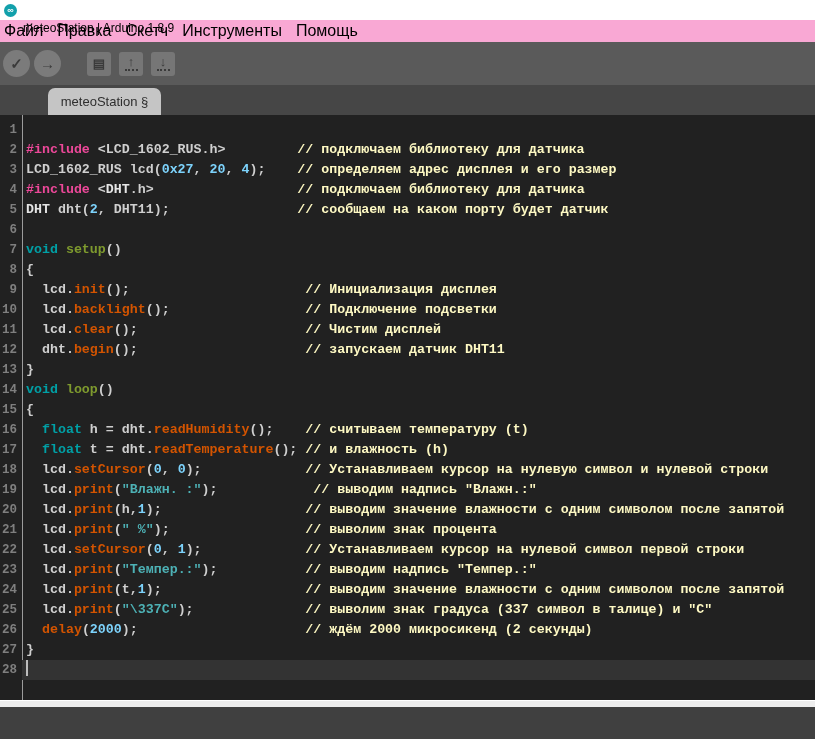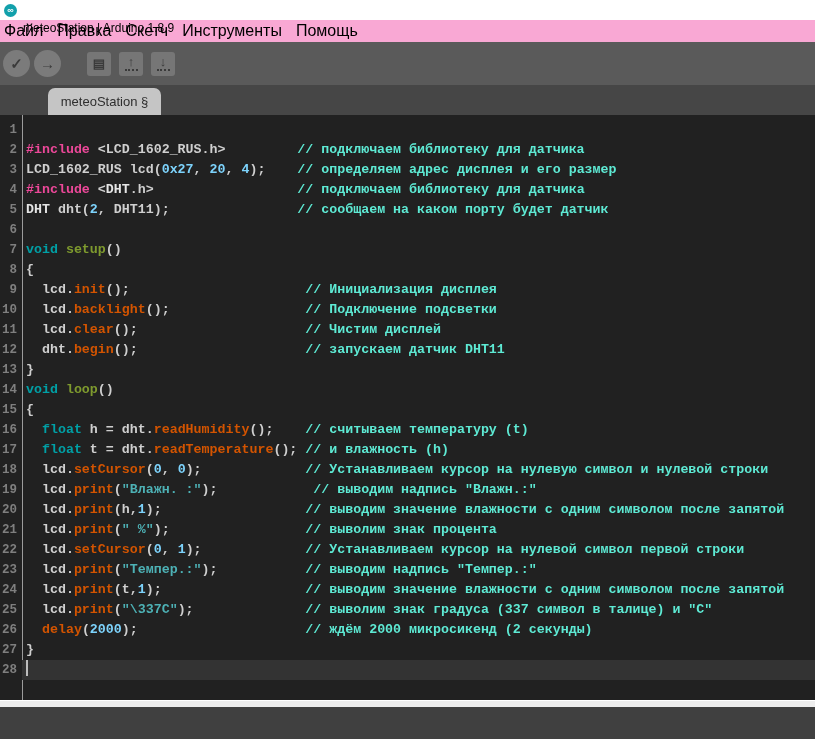--- a/index.html
+++ b/index.html
@@ -37,21 +37,21 @@
   .gutter-divider{position:absolute;left:22px;top:0;bottom:0;width:1px;background:#9c9c9c;}
   .rows{position:absolute;top:5px;left:0;right:0;}
   .row{display:flex;height:20px;line-height:20px;white-space:pre;}
   .ln{width:22px;box-sizing:border-box;text-align:right;padding-right:5px;color:#7f7f7f;
     flex:none;font-size:12.5px;}
   .codecell{flex:1;padding-left:4px;}
   .row.hl .codecell{background:#333333;}
   .caret{display:inline-block;width:2px;height:16px;background:#bdbdbd;
     vertical-align:-3px;margin-right:-2px;}
   .tk-p{color:#cfcfcf}
-  .tk-c{color:#5eead4}
+  .tk-c{color:#fef9c3}
   .tk-k{color:#00a0a6}
   .tk-d{color:#ec4899}
   .tk-fd{color:#7e9a2e}
   .tk-f{color:#d35400}
   .tk-b{color:#e5e5e5}
   .tk-n{color:#7dd3fc}
   .tk-s{color:#4db1b5}
   
   .status-strip{height:7px;background:#ededed;border-top:1px solid #ffffff;box-sizing:border-box;}
   .console{height:32px;background:#404040;}

